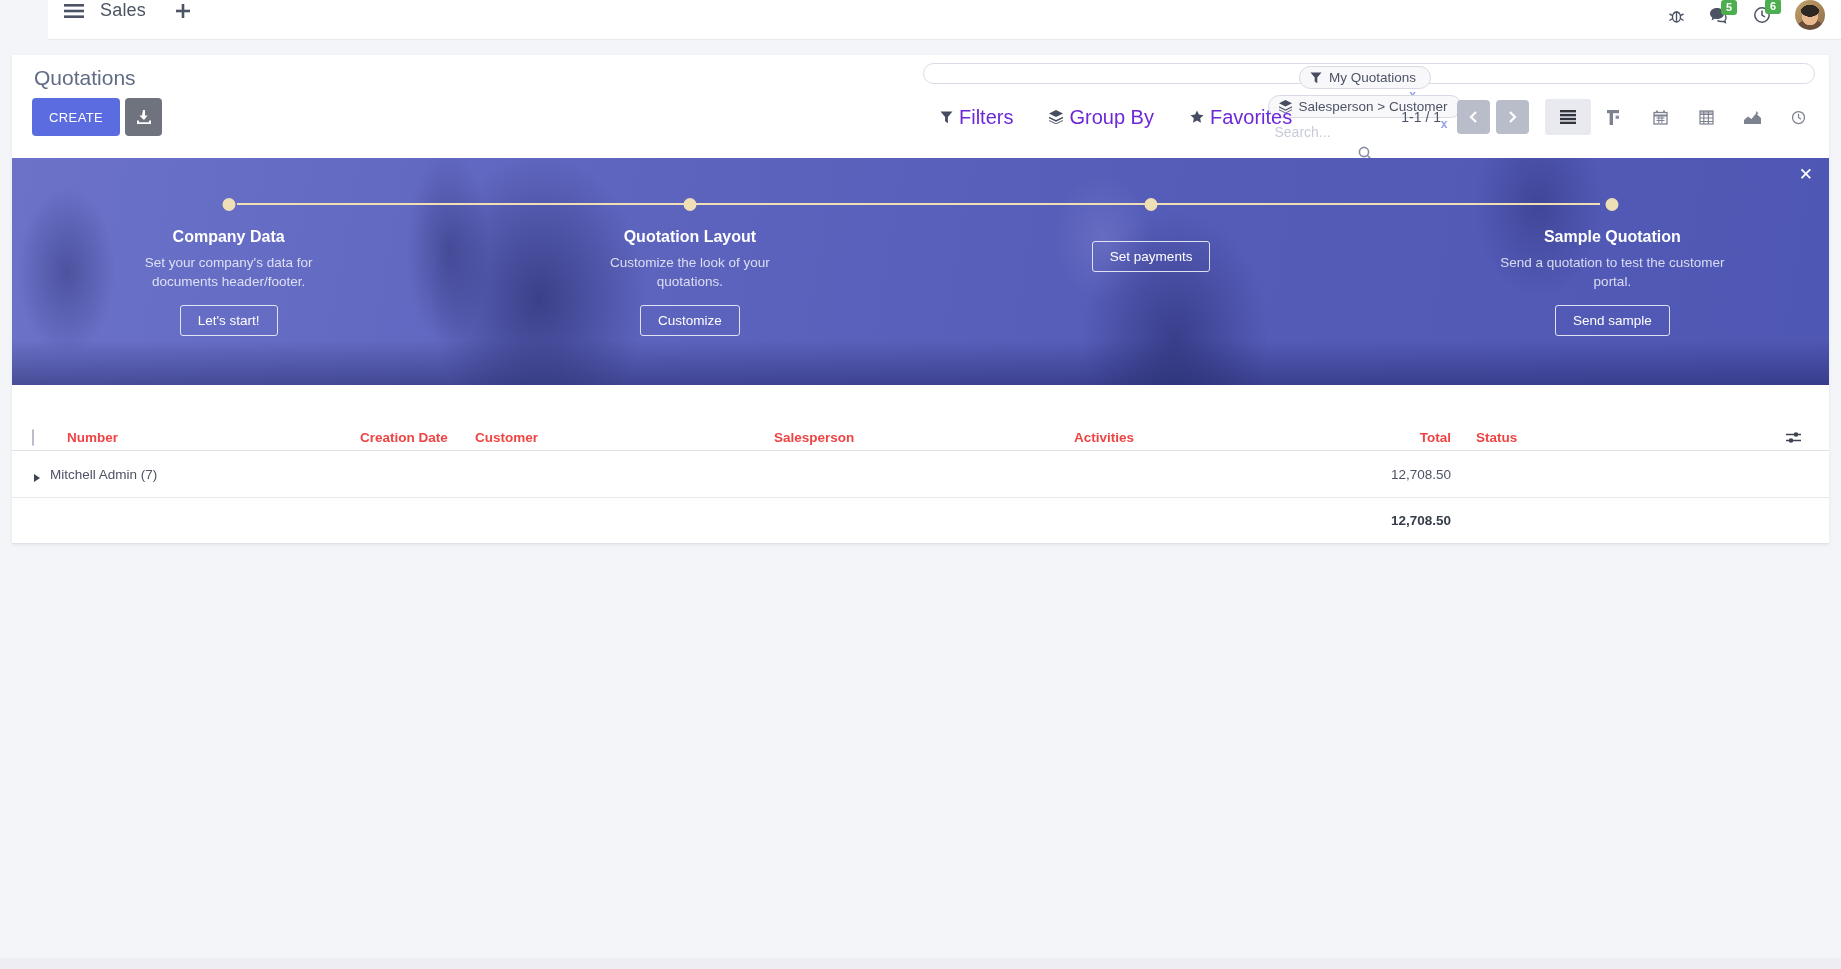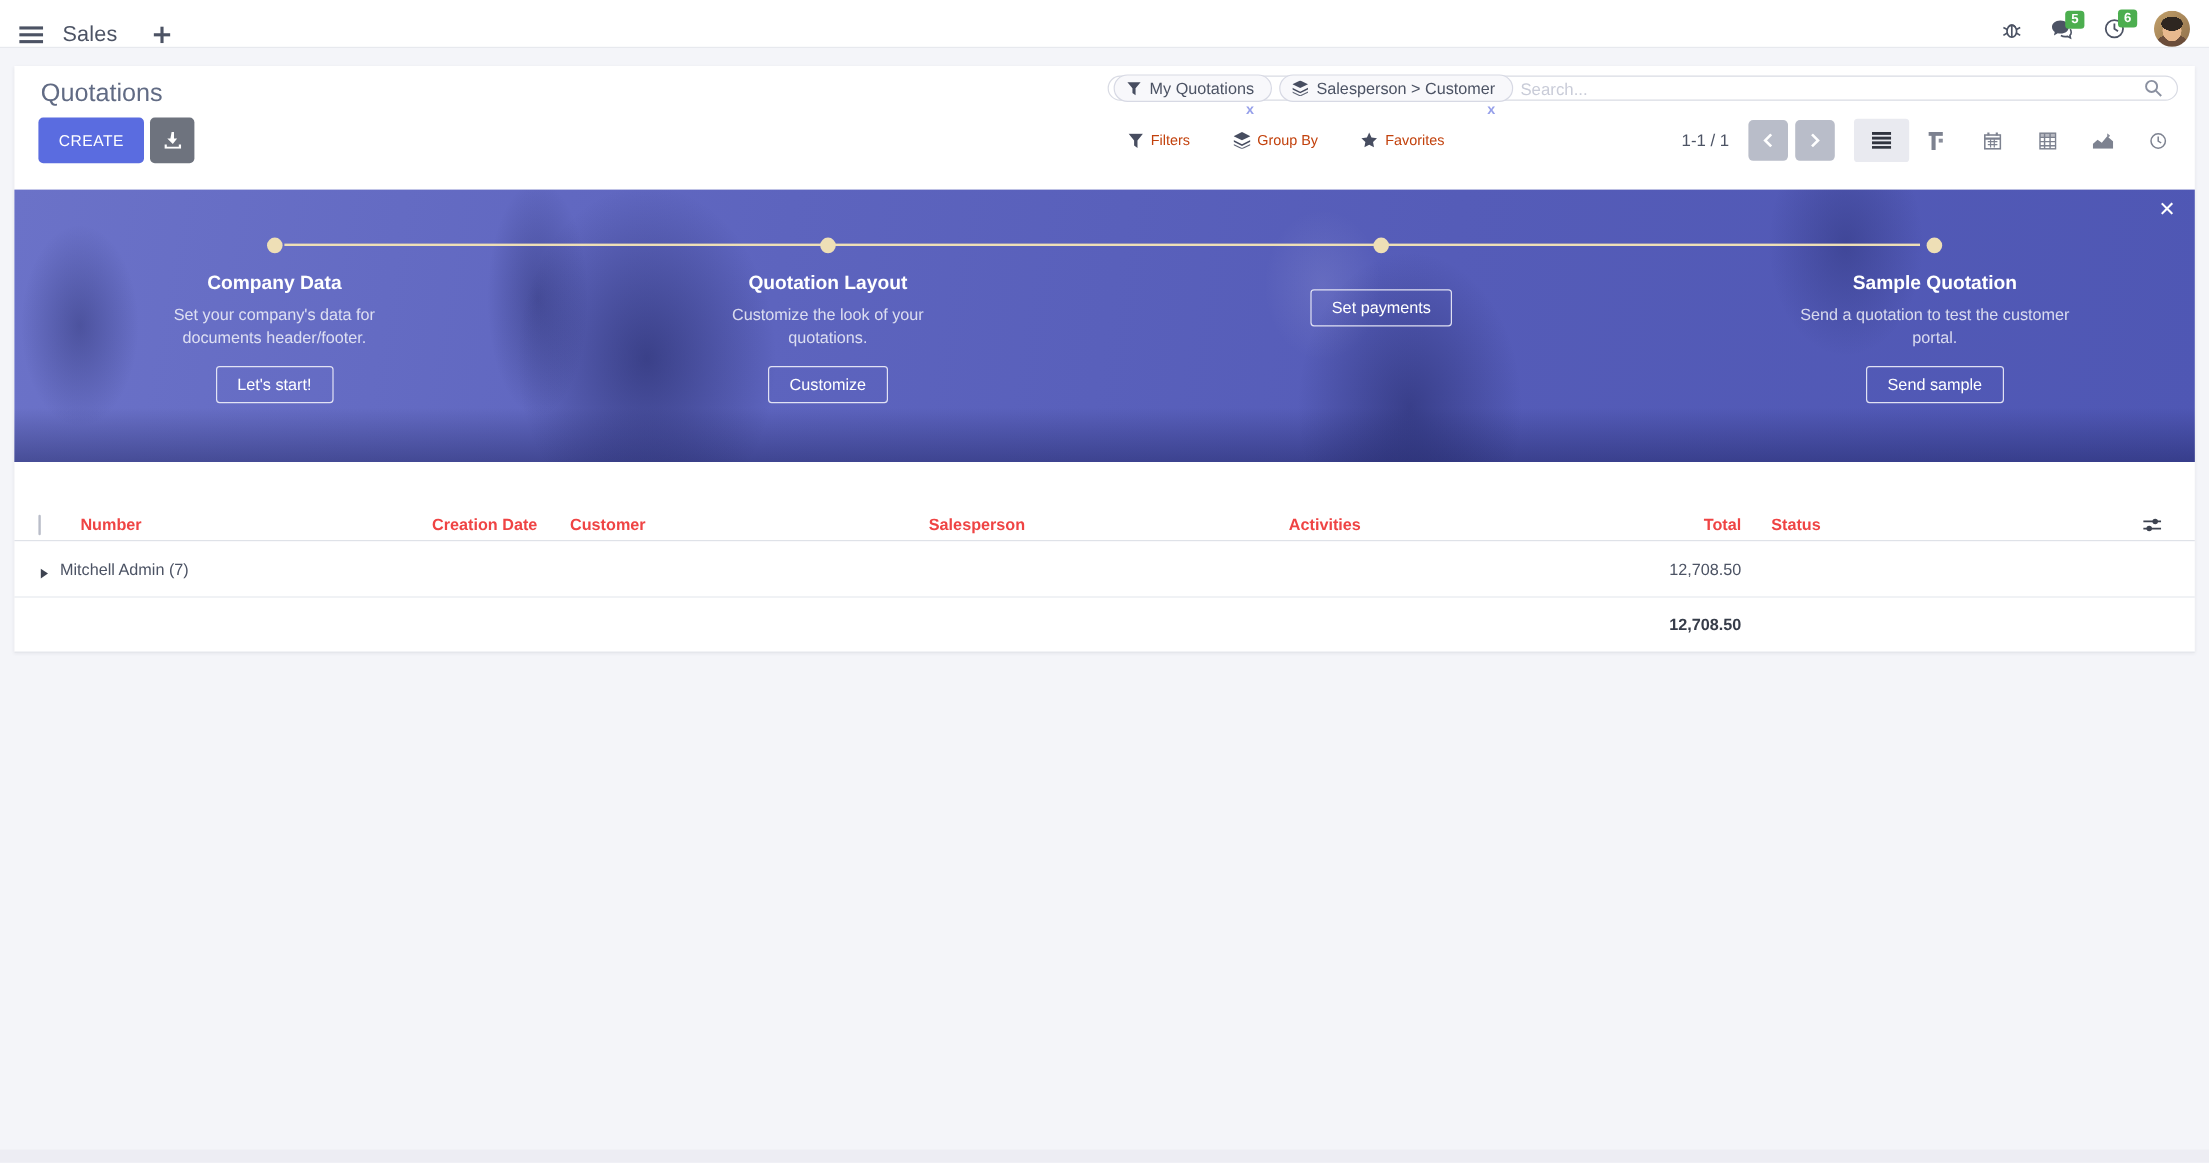--- a/index.html
+++ b/index.html
@@ -9,21 +9,21 @@
     background:#f4f5f9;
     color:#4c5364;
     overflow:hidden;
     position:relative;
   }
   svg { display:block; }
 
   
   .navbar {
     height:40px; background:#fff; border-bottom:1px solid #e7e9ee;
-    display:flex; align-items:flex-end; padding:0 16px; position:relative; z-index:5;
+    display:flex; align-items:flex-start; padding:0 16px; position:relative; z-index:5;margin-left:48px;
   }
   .nav-left { display:flex; align-items:center; gap:16px; }
   .menu-icon { color:#4c5364; cursor:pointer; }
   .app-name { font-size:18px; color:#4c5364; letter-spacing:.2px; cursor:pointer; }
   .plus-icon { color:#4c5364; cursor:pointer; margin-left:14px; }
   .nav-right { margin-left:auto; display:flex; align-items:center; gap:24px; }
   .nav-ico { position:relative; color:#4c5364; cursor:pointer; }
   .badge {
     position:absolute; top:-7px; left:12px;
     background:#4cae4f; color:#fff; font-size:11px; font-weight:bold;
@@ -44,21 +44,21 @@
     background:#fff; box-shadow:0 1px 3px rgba(40,40,60,.08);
   }
 
   
   .panel { position:relative; height:103px; }
   .page-title { position:absolute; left:22px; top:11px; font-size:21px; color:#616b84; }
 
   .searchbar {
     position:absolute; right:14px; top:8px; width:892px; height:21px;
     border:1px solid #d9dbe4; border-radius:18px; background:#fff;
-    display:flex; align-items:center; padding:2px 12px 2px 4px; gap:6px;
+    display:flex; align-items:center; padding:2px 12px 2px 4px; gap:6px;flex-direction:column;
   }
   .facet {
     position:relative; display:flex; align-items:center; gap:7px;
     background:#f8f8fb; border:1px solid #d7d9e4; border-radius:13px;
     padding:3px 14px 3px 10px; font-size:13.5px; color:#4c5364; cursor:pointer; white-space:nowrap;
   }
   .facet .f-ico { color:#474d60; }
   .facet-x {
     position:absolute; right:14px; bottom:-13px; color:#96a0ea;
     font-size:12px; font-weight:bold; cursor:pointer; line-height:1;
@@ -76,21 +76,21 @@
     font-size:13px; letter-spacing:.4px; padding:3px 17px; height:38px; cursor:pointer;
     font-family:"Liberation Sans", sans-serif;
   }
   .btn-export {
     background:#6e737e; color:#fff; border:none; border-radius:4px;
     width:37px; height:38px; cursor:pointer; display:flex; align-items:center; justify-content:center;
   }
 
   .search-options {
     position:absolute; left:928px; top:44px; height:36px;
-    display:flex; align-items:center; gap:36px; font-size:12px; color:#c2410c;
+    display:flex; align-items:center; gap:36px; font-size:20px; color:#6d28d9;
   }
   .opt { display:flex; align-items:center; gap:6px; cursor:pointer; }
   .opt .o-ico { color:#474d60; }
 
   .pager { position:absolute; right:300px; top:44px; height:36px; display:flex; align-items:center; gap:10px; }
   .pager-text { font-size:14px; color:#4c5364; margin-right:6px; }
   .pager-btn {
     width:33px; height:34px; background:#b9bdc9; border:none; border-radius:4px;
     color:#fff; cursor:pointer; display:flex; align-items:center; justify-content:center;
   }

